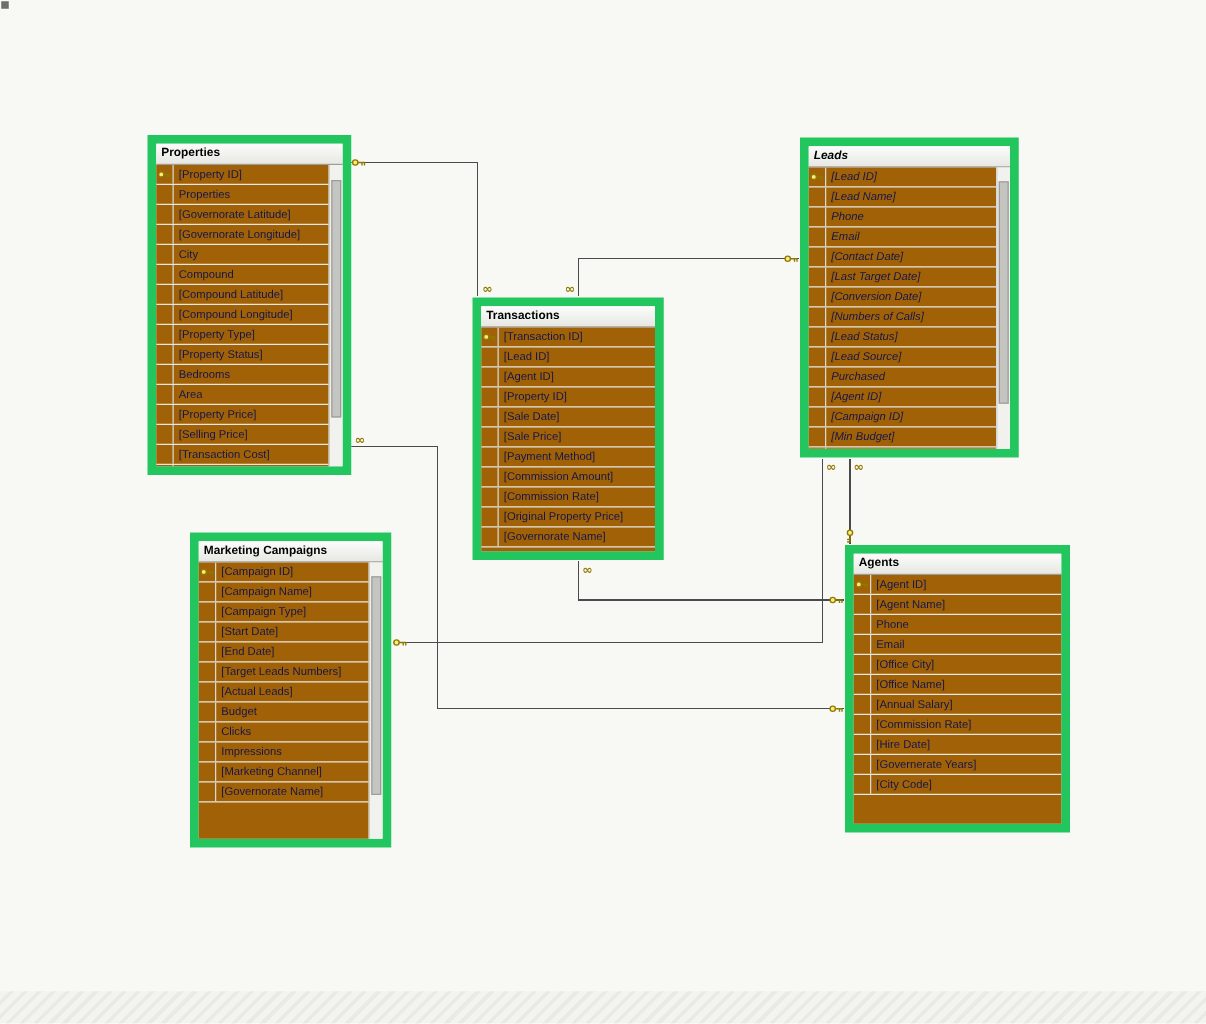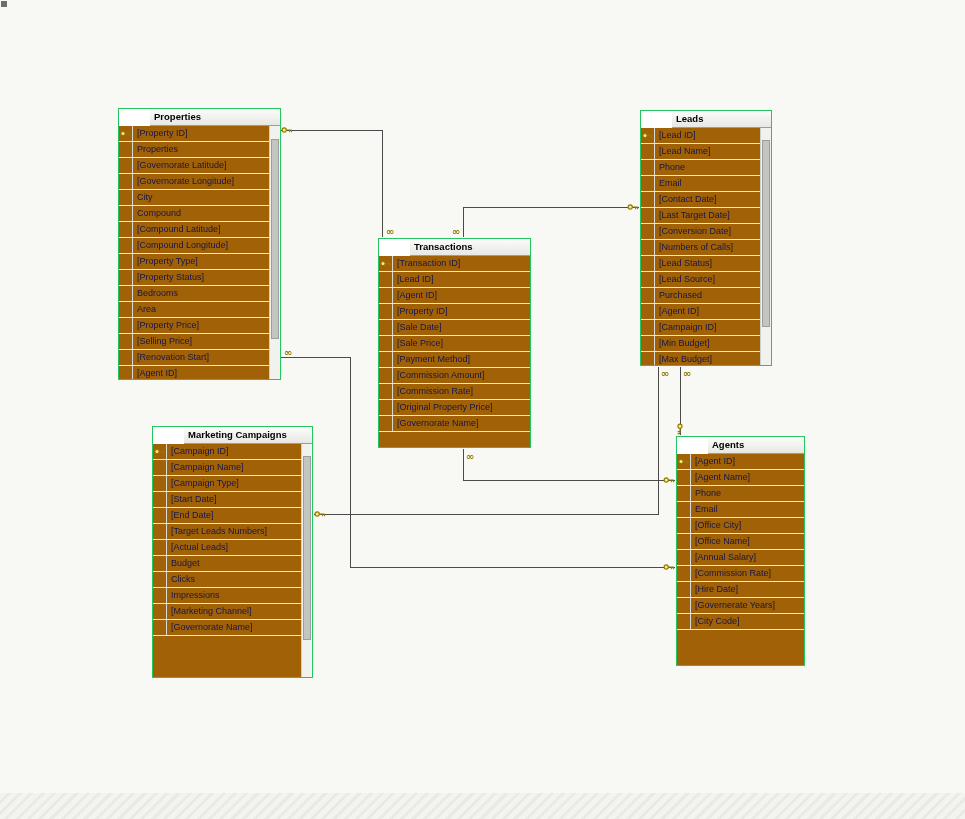--- a/index.html
+++ b/index.html
@@ -30,22 +30,21 @@
 
   .tables-layer {
     position: absolute;
     inset: 0;
     z-index: 2;
   }
 
   .db-table {
     position: absolute;
     background: #ffffff;
-    border: 1px solid #22c55e;
-    padding-left: 31px;
+    border: 7px solid #22c55e;
   }
 
   .db-title {
     height: 17px;
     background: linear-gradient(#fcfcfb, #e7e7e3);
     border-bottom: 1px solid #9c9c98;
     font-size: 9.5px;
     font-weight: bold;
     color: #000000;
     line-height: 16px;
@@ -227,21 +226,21 @@
           <div class="db-row">
             <span class="db-ic"></span>
             <span class="db-nm">[Property Price]</span>
           </div>
           <div class="db-row">
             <span class="db-ic"></span>
             <span class="db-nm">[Selling Price]</span>
           </div>
           <div class="db-row">
             <span class="db-ic"></span>
-            <span class="db-nm">[Renovation Start]</span>
+            <span class="db-nm">[Transaction Cost]</span>
           </div>
           <div class="db-row">
             <span class="db-ic"></span>
             <span class="db-nm">[Agent ID]</span>
           </div>
         </div>
         <div class="db-sb">
           <div class="db-sb-thumb"></div>
         </div>
       </div>
@@ -292,21 +291,21 @@
           <div class="db-row">
             <span class="db-ic"></span>
             <span class="db-nm">[Original Property Price]</span>
           </div>
           <div class="db-row">
             <span class="db-ic"></span>
             <span class="db-nm">[Governorate Name]</span>
           </div>
         </div>
       </div>
-      <div class="db-table" style="left: 640px; top: 110px; width: 132px; height: 256px;">
+      <div class="db-table" style="left: 640px; top: 110px; width: 175px; height: 256px; font-style: italic;">
         <div class="db-title">Leads</div>
         <div class="db-rows" style="right: 11px;">
           <div class="db-row">
             <span class="db-ic">
               <svg width="11" height="11" viewBox="0 0 11 11">
                 <circle cx="3" cy="5.5" r="2.1" fill="#ffe97f" stroke="#8f7a00" stroke-width="1.1"></circle>
                 <path d="M5 5.5 H10.3 M8 5.5 V7.8 M10 5.5 V7.8" stroke="#8f7a00" stroke-width="1.1" fill="none"></path>
               </svg>
             </span>
             <span class="db-nm">[Lead ID]</span>
@@ -426,21 +425,21 @@
           </div>
           <div class="db-row">
             <span class="db-ic"></span>
             <span class="db-nm">[Governorate Name]</span>
           </div>
         </div>
         <div class="db-sb">
           <div class="db-sb-thumb"></div>
         </div>
       </div>
-      <div class="db-table" style="left: 676px; top: 436px; width: 129px; height: 230px;">
+      <div class="db-table" style="left: 676px; top: 436px; width: 180px; height: 230px;">
         <div class="db-title">Agents</div>
         <div class="db-rows">
           <div class="db-row">
             <span class="db-ic">
               <svg width="11" height="11" viewBox="0 0 11 11">
                 <circle cx="3" cy="5.5" r="2.1" fill="#ffe97f" stroke="#8f7a00" stroke-width="1.1"></circle>
                 <path d="M5 5.5 H10.3 M8 5.5 V7.8 M10 5.5 V7.8" stroke="#8f7a00" stroke-width="1.1" fill="none"></path>
               </svg>
             </span>
             <span class="db-nm">[Agent ID]</span>

